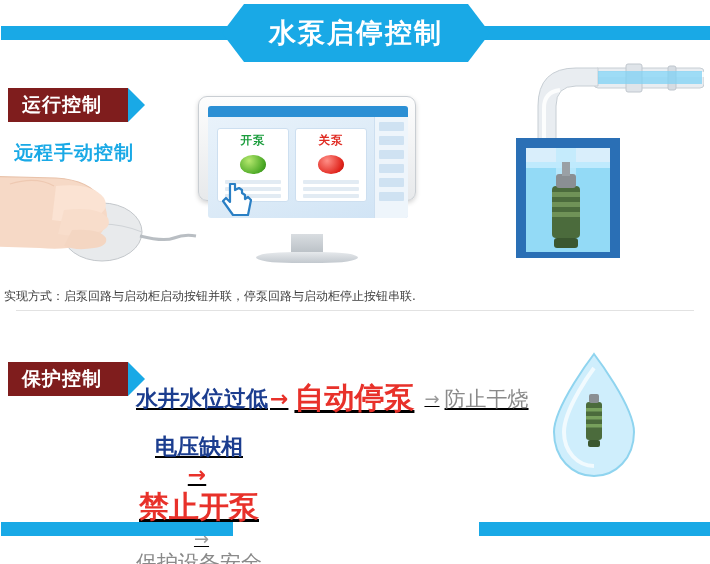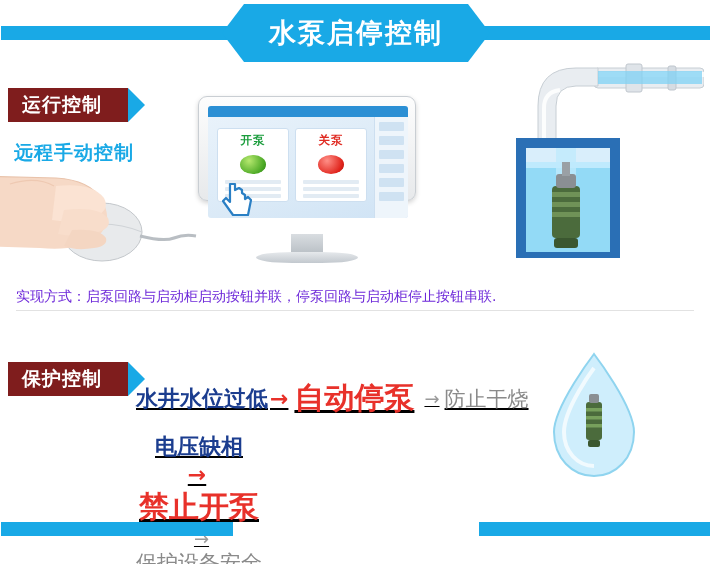--- a/index.html
+++ b/index.html
@@ -57,23 +57,23 @@
   #ribbon-protect { left: 8px; top: 338px; margin-top: 24px; }
 
   .blue-label {
     position: absolute;
     color: #19a9e6; font-size: 19px; font-weight: bold; letter-spacing: 1px;
   }
   #label-remote { left: 14px; top: 140px; }
 
   
   #impl-note {
-    position: absolute; left: 16px; top: 288px;
+    position: absolute; left: 4px; top: 288px;
     width: 660px;
-    font-size: 14px; color: #6d28d9;
+    font-size: 12px; color: #404040;
   }
   #impl-divider {
     position: absolute; left: 16px; top: 310px;
     width: 678px; height: 1px; background: #e2e2e2;
   }
 
   
   .rule { position: absolute; display: flex; align-items: center; white-space: nowrap; text-decoration: underline; }
   #rule-1 { left: 136px; top: 378px; }
   #rule-2 { left: 136px; top: 432px; flex-direction: column; }

